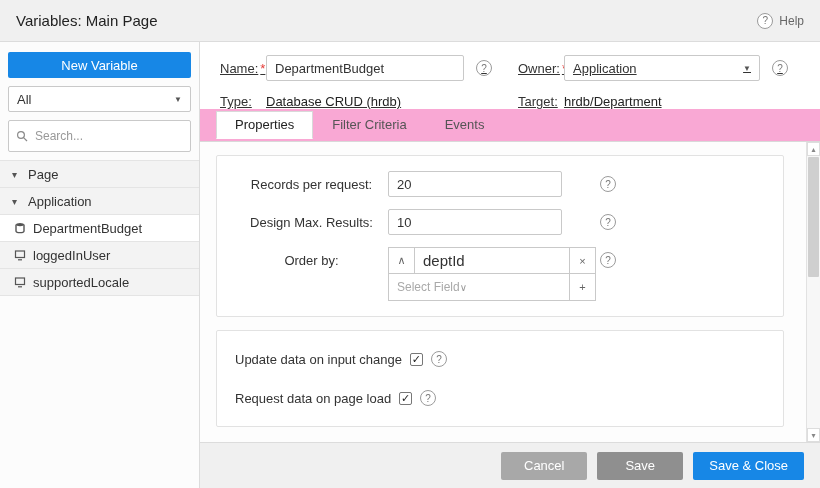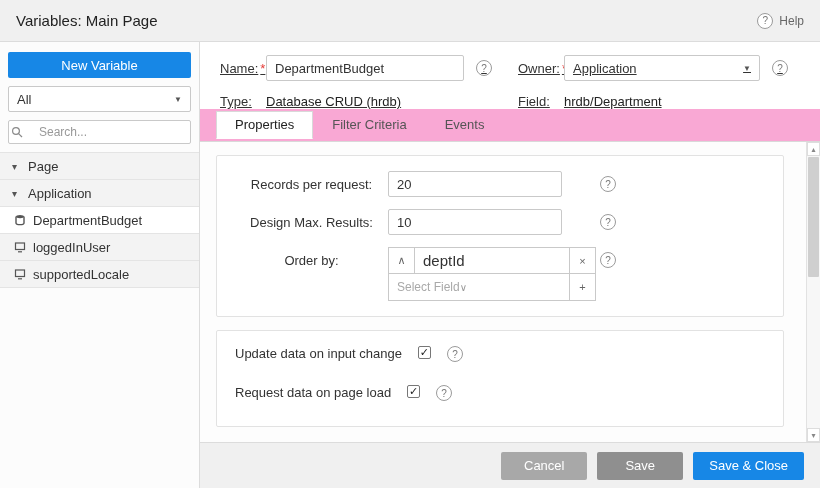--- a/index.html
+++ b/index.html
@@ -14,21 +14,21 @@
   .qicon { display:inline-flex; width:16px; height:16px; border:1px solid #9b9b9b; border-radius:50%; color:#777; font-size:10px; align-items:center; justify-content:center; flex:none; background:#fff; }
 
   .body { flex:1; display:flex; min-height:0; }
 
   
   .sidebar { width:200px; flex:none; background:#fcfcfc; border-right:1px solid #dcdcdc; display:flex; flex-direction:column; }
   .side-controls { padding:10px 8px 8px 8px; }
   .btn-new { width:100%; height:26px; background:#1787e6; color:#fff; border:none; border-radius:2px; font-size:13px; font-family:inherit; cursor:pointer; margin-bottom:8px; }
   .side-select { height:26px; background:#fff; border:1px solid #c9c9c9; border-radius:2px; display:flex; align-items:center; justify-content:space-between; padding:0 8px; margin-bottom:8px; cursor:pointer; }
   .sel-caret { font-size:8px; color:#555; }
-  .side-search { height:24px; background:#fff; border:1px solid #c9c9c9; border-radius:2px; display:flex; align-items:center; padding:0 1px; gap:16px; }
+  .side-search { height:32px; background:#fff; border:1px solid #c9c9c9; border-radius:2px; display:flex; align-items:center; padding:0 6px; gap:7px; }
   .side-search input { border:none; outline:none; flex:1; font-size:12px; font-family:inherit; color:#444; min-width:0; }
   .side-search input::placeholder { color:#999; }
 
   .tree { border-top:1px solid #e4e4e4; }
   .tree-group, .tree-item { height:27px; display:flex; align-items:center; gap:7px; padding:0 12px; background:#f3f3f3; border-bottom:1px solid #e4e4e4; font-size:13px; color:#333; cursor:pointer; }
   .tree-item { padding-left:13px; }
   .tree-item.selected { background:#fff; }
   .tg-caret { font-size:10px; color:#555; width:9px; }
   .vicon { display:inline-flex; width:13px; justify-content:center; flex:none; }
 
@@ -64,21 +64,21 @@
   .row-top .phelp { margin-top:5px; }
 
   .orderby { width:208px; }
   .ob-line { display:flex; }
   .ob-btn { width:27px; height:27px; flex:none; background:#fff; border:1px solid #c9c9c9; color:#666; font-size:11px; display:flex; align-items:center; justify-content:center; cursor:pointer; font-family:inherit; }
   .ob-input { flex:1; height:27px; min-width:0; border:1px solid #c9c9c9; border-left:none; border-right:none; padding:0 8px; font-size:15px; font-family:inherit; color:#333; outline:none; }
   .ob-line2 .ob-select { flex:1; height:27px; border:1px solid #c9c9c9; border-top:none; border-right:none; display:flex; align-items:center; justify-content:flex-start; padding:0 8px; color:#a9a9a9; font-size:12px; cursor:pointer; background:#fff; }
   .ob-line2 .ob-btn { border-top:none; }
   .obsel-caret { color:#999; font-size:10px; }
 
-  .check-row { display:flex; gap:16px; margin-bottom:13px; height:26px; }
+  .check-row { display:flex; align-items:center; gap:8px; margin-bottom:13px; height:26px; }
   .check-row:last-child { margin-bottom:0; }
   .clabel { font-size:13px; color:#333; }
   .checkbox { width:13px; height:13px; border:1px solid #777; border-radius:2px; background:#fff; display:inline-flex; align-items:center; justify-content:center; font-size:11px; color:#222; line-height:1; cursor:pointer; }
 
   
   .scrollbar { position:absolute; top:0; right:0; bottom:0; width:14px; background:#f7f7f7; border-left:1px solid #e2e2e2; }
   .sb-btn { position:absolute; left:0; width:13px; height:14px; background:#fff; border:1px solid #ddd; color:#888; font-size:8px; display:flex; align-items:center; justify-content:center; cursor:pointer; }
   .sb-up { top:0; }
   .sb-down { bottom:0; }
   .sb-thumb { position:absolute; left:1px; top:15px; width:11px; height:120px; background:#cfcfcf; border-radius:1px; cursor:pointer; }
@@ -181,21 +181,21 @@
               <span class="sel-caret">▼</span>
             </div>
           </div>
           <div class="help-cell">
               <span class="qicon">?</span>
             </div>
 
           <div class="flabel">Type:</div>
           <div class="fvalue">Database CRUD (hrdb)</div>
           <div></div>
-          <div class="flabel col4">Field:</div>
+          <div class="flabel col4">Target:</div>
           <div class="fvalue">hrdb/Department</div>
           <div></div>
         </div>
       </div>
 
       <div class="tabbar">
         <div class="tab active">Properties</div>
         <div class="tab">Filter Criteria</div>
         <div class="tab">Events</div>
       </div>

